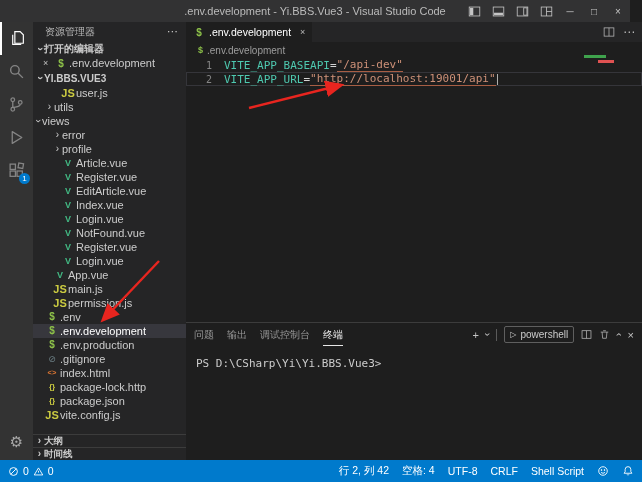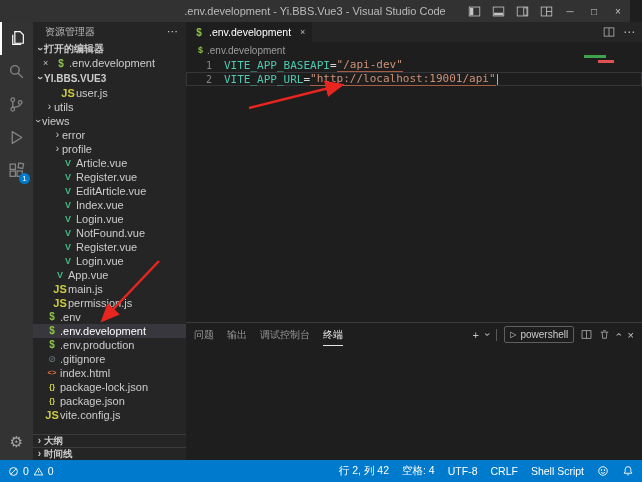--- a/index.html
+++ b/index.html
@@ -296,21 +296,21 @@
           <span class="tlabel">.gitignore</span>
         </div>
         <div class="tree-row" style="padding-left: 4px;">
           <span class="chev-spacer"></span>
           <span class="fic ic-html">&lt;&gt;</span>
           <span class="tlabel">index.html</span>
         </div>
         <div class="tree-row" style="padding-left: 4px;">
           <span class="chev-spacer"></span>
           <span class="fic ic-json">{}</span>
-          <span class="tlabel">package-lock.json</span>
+          <span class="tlabel">package-lock.http</span>
         </div>
         <div class="tree-row" style="padding-left: 4px;">
           <span class="chev-spacer"></span>
           <span class="fic ic-json">{}</span>
           <span class="tlabel">package.json</span>
         </div>
         <div class="tree-row" style="padding-left: 4px;">
           <span class="chev-spacer"></span>
           <span class="fic ic-js">JS</span>
           <span class="tlabel">vite.config.js</span>
@@ -390,20 +390,23 @@
           </span>
           <span class="pa">
             <svg width="11" height="11" viewBox="0 0 16 16" fill="none" stroke="currentColor">
                 <path d="M2.5 4.5h11M6 2.5h4M4.5 4.5l.8 9h5.4l.8-9"></path>
               </svg>
           </span>
           <span class="pa pa-chev-up">›</span>
           <span class="pa">×</span>
         </div>
       </div>
+      <div class="term-body">
+        <span>PS D:\CSharp\Yi\Yi.BBS.Vue3&gt;</span>
+      </div>
     </div>
   </div>
 </div>
 
 <div class="statusbar">
   <div class="sb-left">
     <svg viewBox="0 0 16 16" fill="none" stroke="currentColor" stroke-width="1.4">
         <circle cx="8" cy="8" r="5.7"></circle>
         <line x1="4.5" y1="11.5" x2="11.5" y2="4.5"></line>
       </svg>

